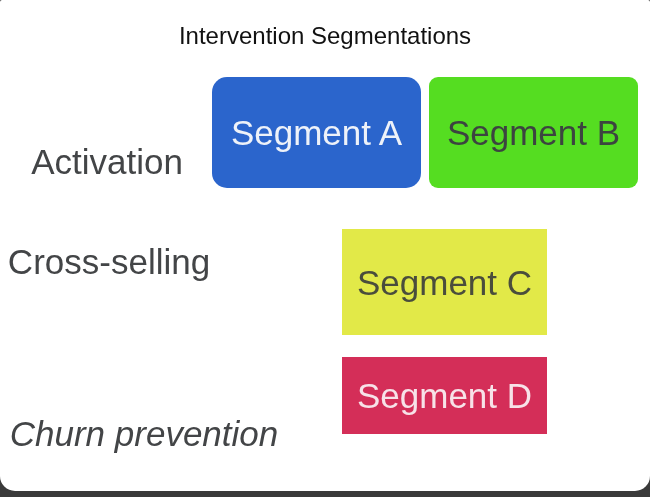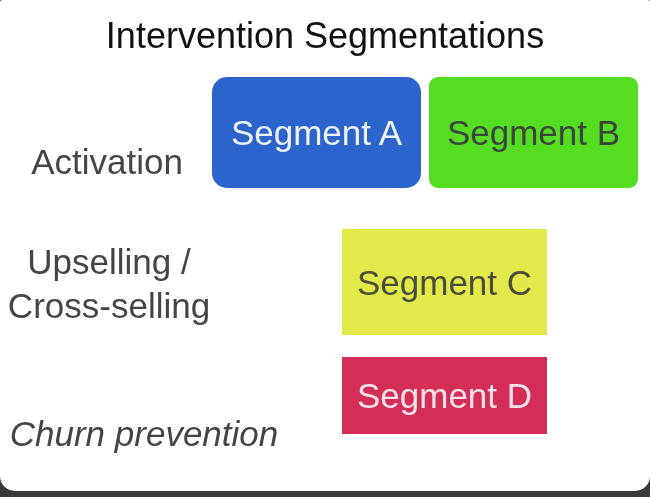--- a/index.html
+++ b/index.html
@@ -11,21 +11,21 @@
   .screen { position: relative; width: 650px; height: 497px; background: #3a3a3a; }
   .card {
     position: absolute; left: 0; top: 0;
     width: 650px; height: 491px;
     background: #ffffff;
     border-radius: 2px 2px 15px 15px;
   }
   .title {
     position: absolute; left: 0; top: 14px; width: 650px;
     text-align: center;
-    font-size: 36px; line-height: 44px;
+    font-size: 24px; line-height: 44px;
     color: #111111;
     letter-spacing: 0px;
   }
   .row-label {
     position: absolute;
     color: #434547;
     font-size: 35px; line-height: 44px;
     text-align: center;
   }
   .label-activation { left: 0; top: 104px; width: 214px; margin-top: 36px; }
@@ -54,21 +54,20 @@
       <div>Activation</div>
     </div>
     <div class="box seg-a">
       <span>Segment A</span>
     </div>
     <div class="box seg-b">
       <span>Segment B</span>
     </div>
 
     <div class="row-label label-upselling">
-      <div>Upselling /</div>
       <div>Cross-selling</div>
     </div>
     <div class="box seg-c">
       <span>Segment C</span>
     </div>
 
     <div class="row-label label-churn">
       <div>Churn prevention</div>
     </div>
     <div class="box seg-d">

